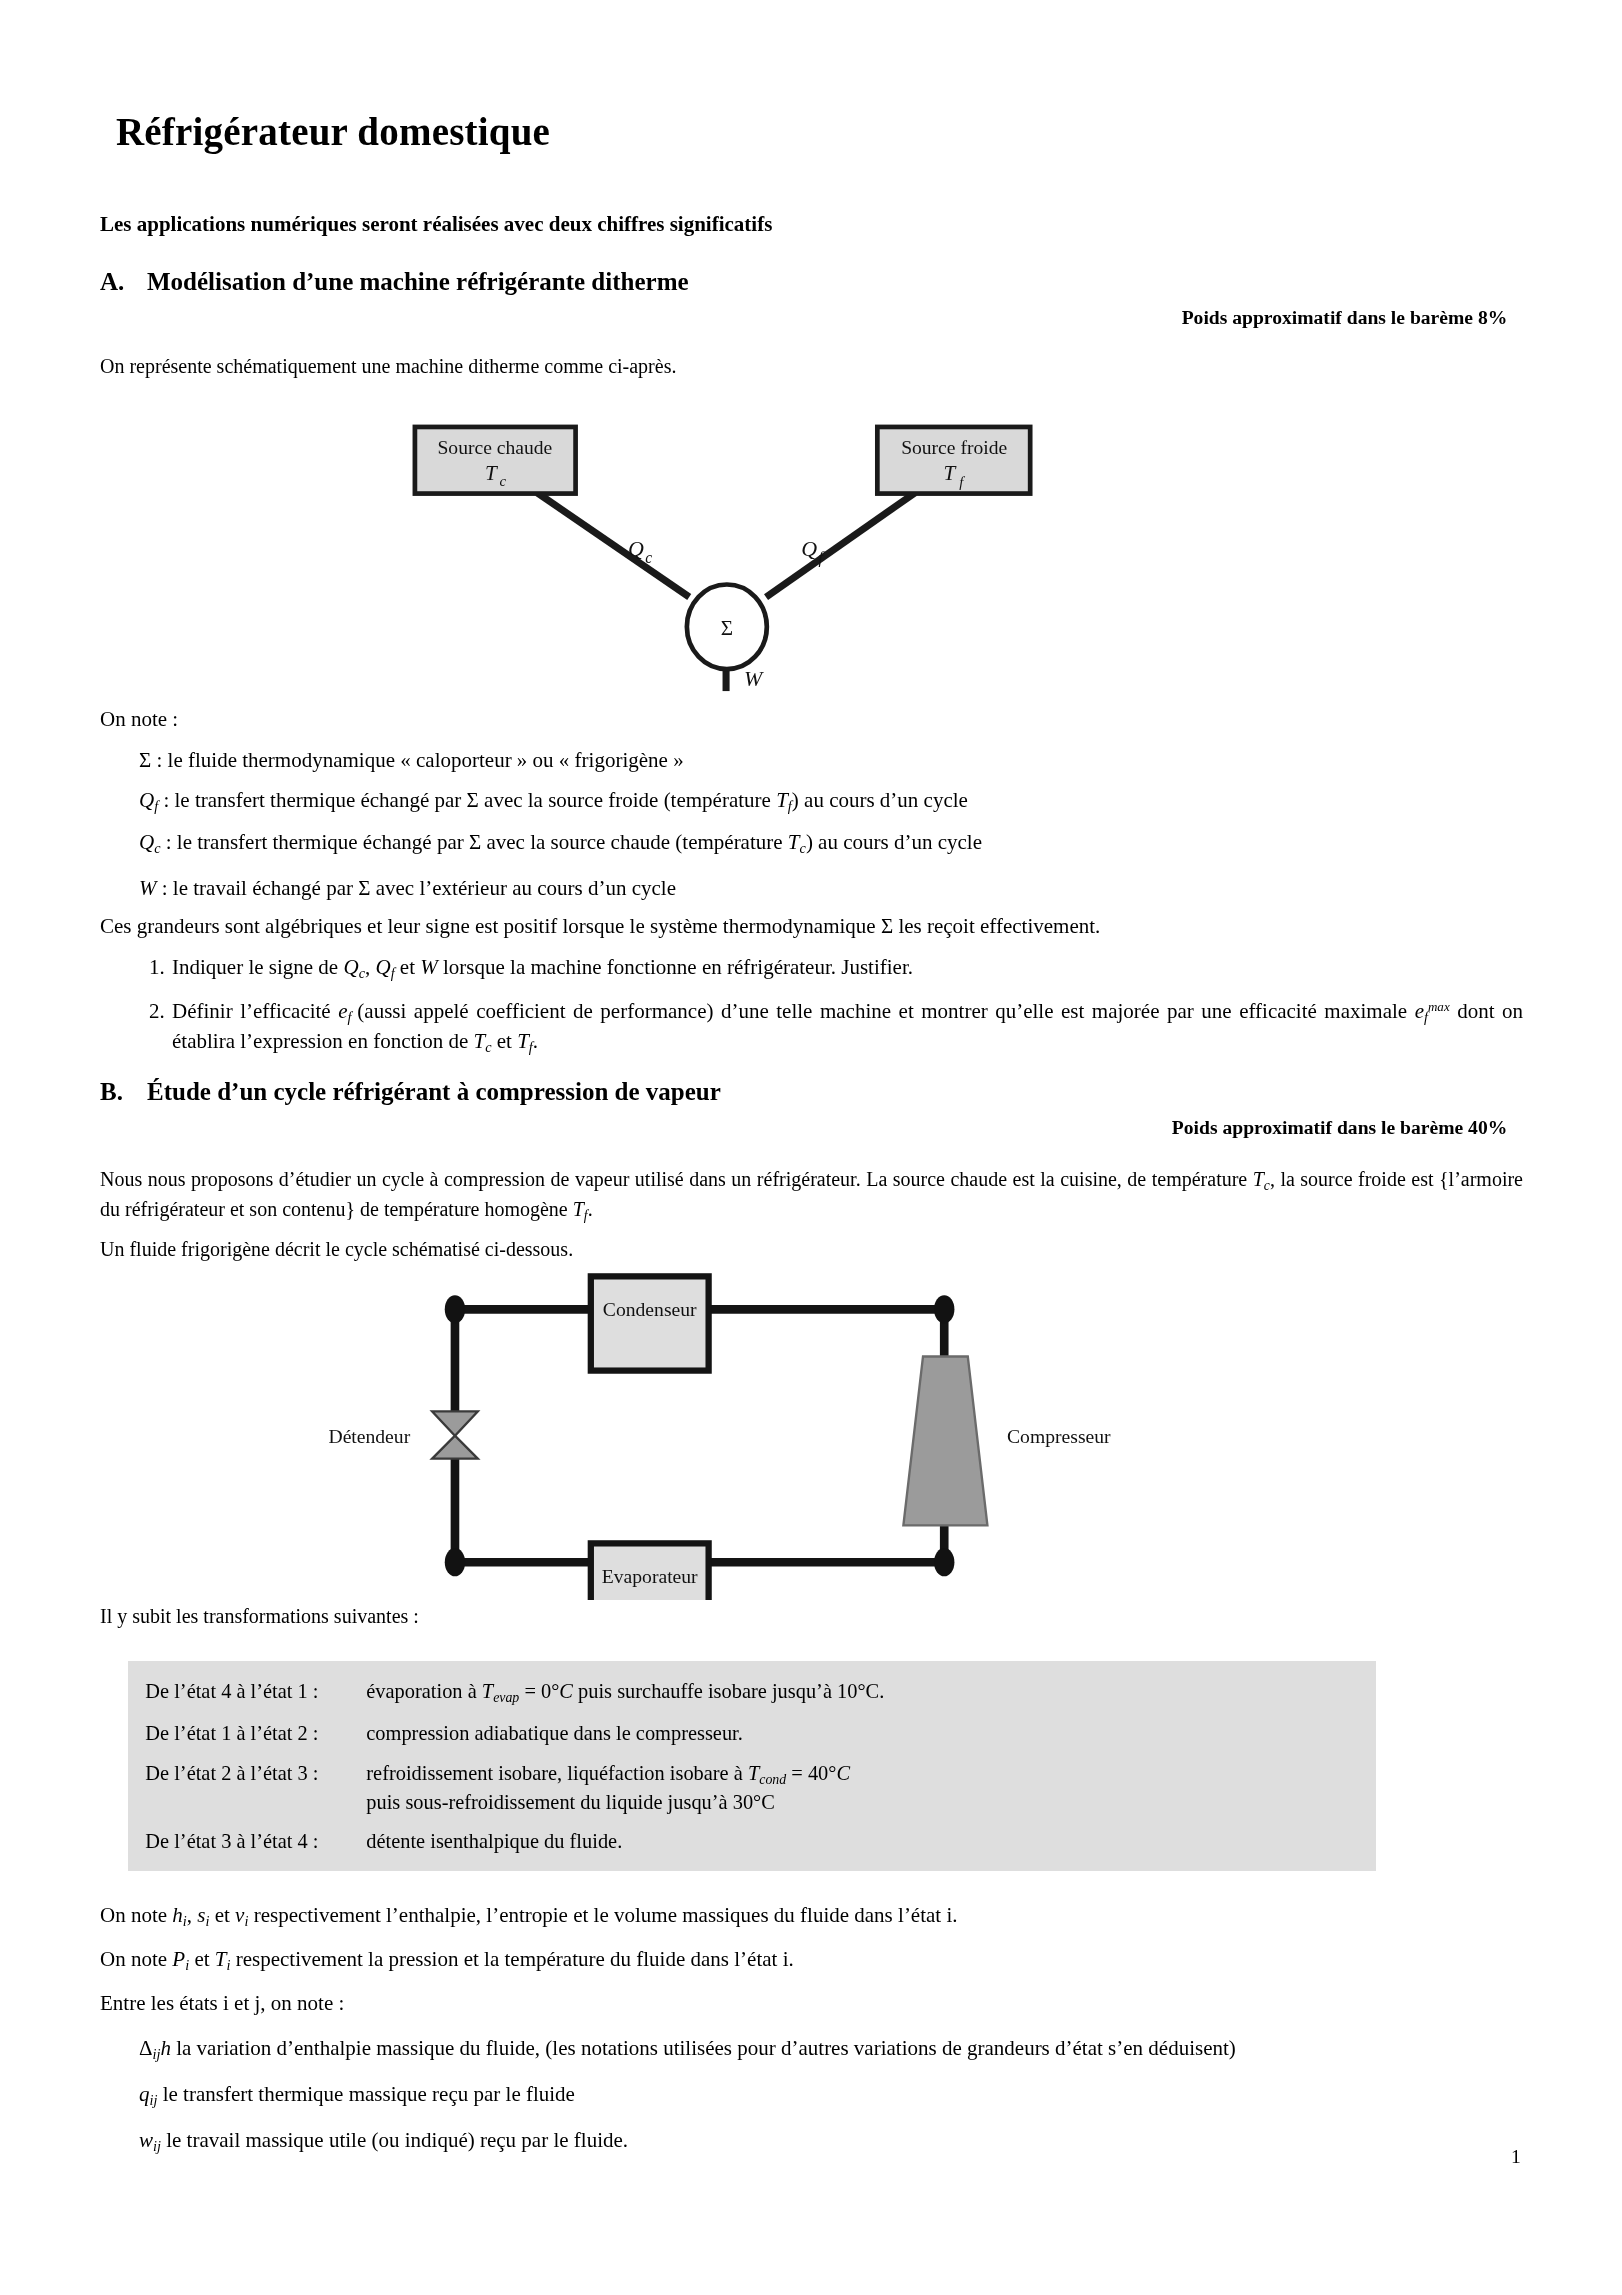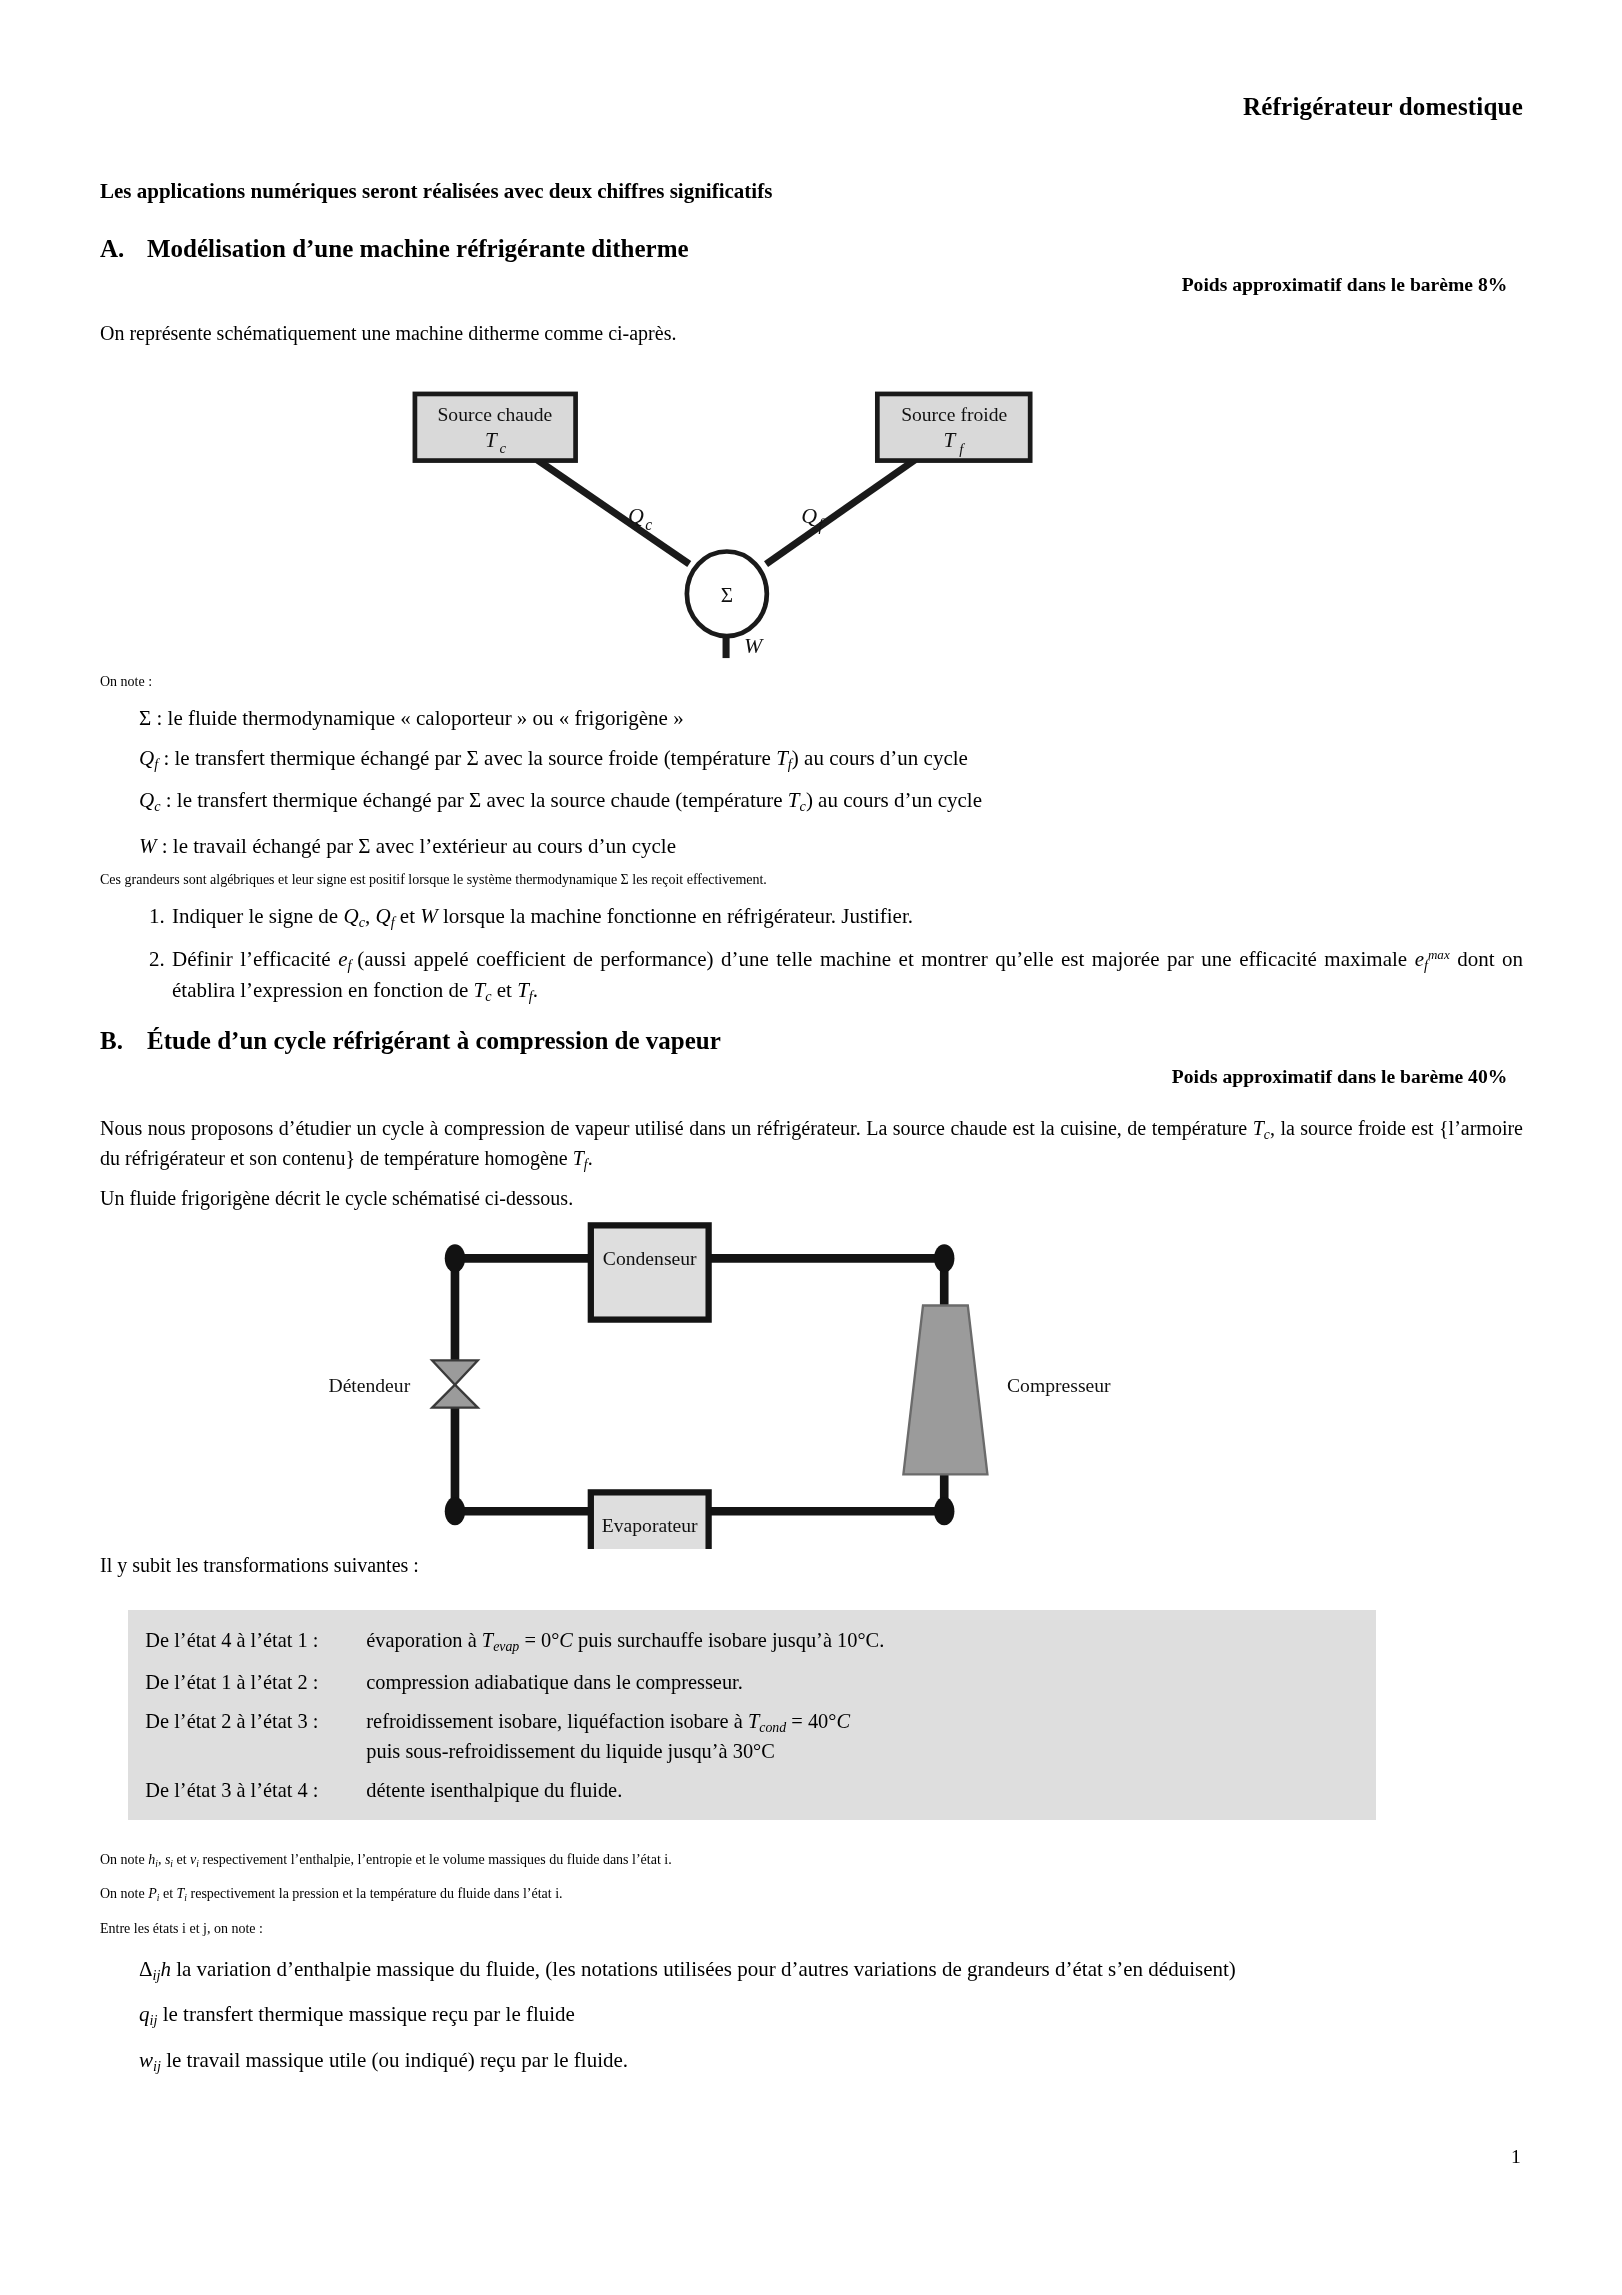--- a/index.html
+++ b/index.html
@@ -16,24 +16,24 @@
     width:1623px; height:2295px;
     padding:0;
   }
   .content {
     position:absolute;
     left:100px; top:0; width:1423px;
   }
 
   
   h1.doc-title {
-    font-size:25px;
+    font-size:39px;
     font-weight:bold;
-    text-align:right;
-    margin:0;
+    text-align:left;
+    margin:16px;
     padding-top:93px;
     letter-spacing:0.2px;
   }
   .bold-line {
     font-weight:bold;
     font-size:21px;
     margin-top:58px;
   }
   h2.section-head {
     font-size:25px;
@@ -61,21 +61,21 @@
   p.tight { padding-top:11px; }
 
   .deflist { margin:0; padding:0; }
   .defline {
     font-size:21px;
     line-height:1.3;
     padding-left:39px;
     padding-top:13.3px;
   }
   .plain-line {
-    font-size:14px;
+    font-size:21px;
     line-height:1.3;
     padding-top:11px;
   }
 
   ol.qlist {
     margin:0; padding:0; list-style:none;
     font-size:21px;
   }
   ol.qlist > li {
     display:flex;

